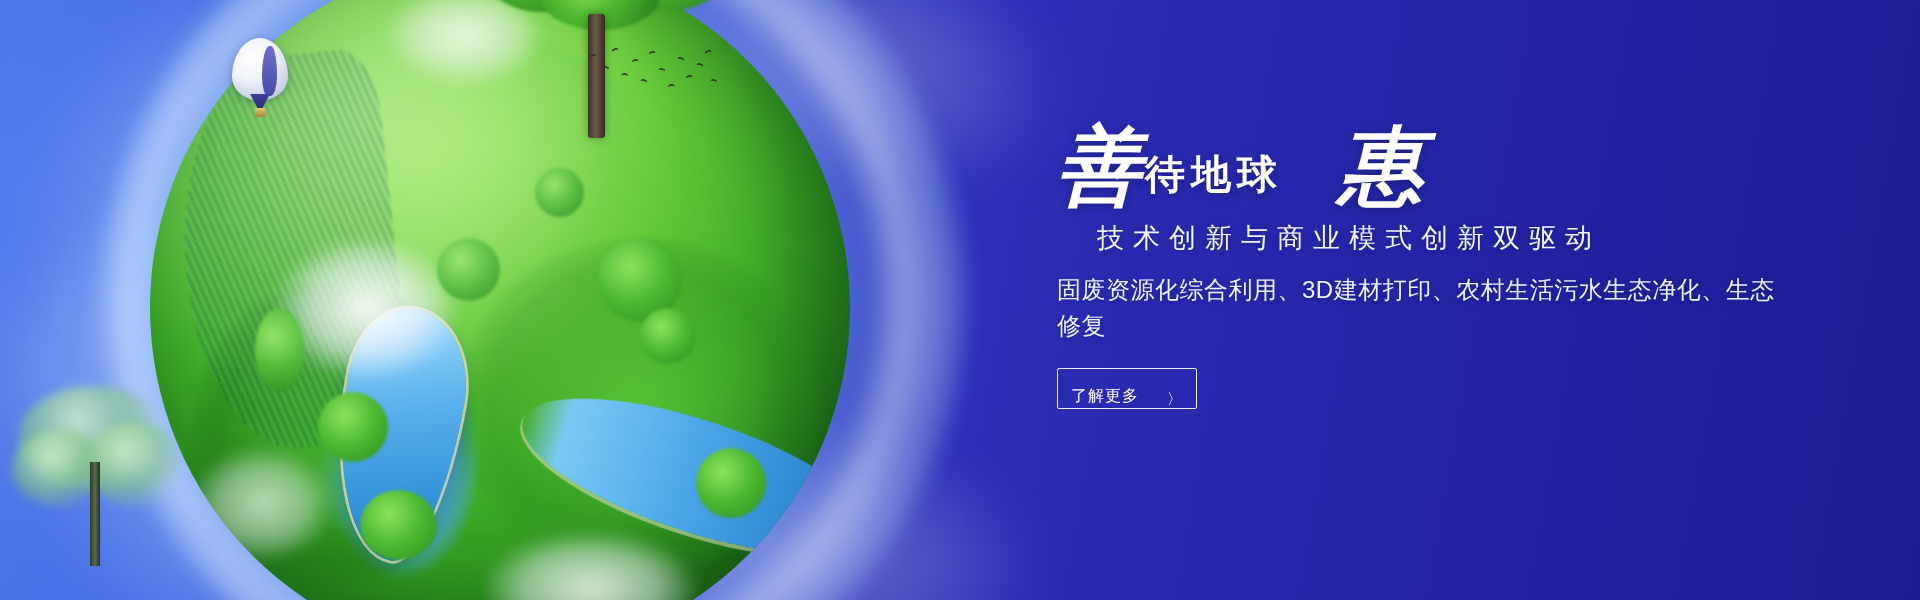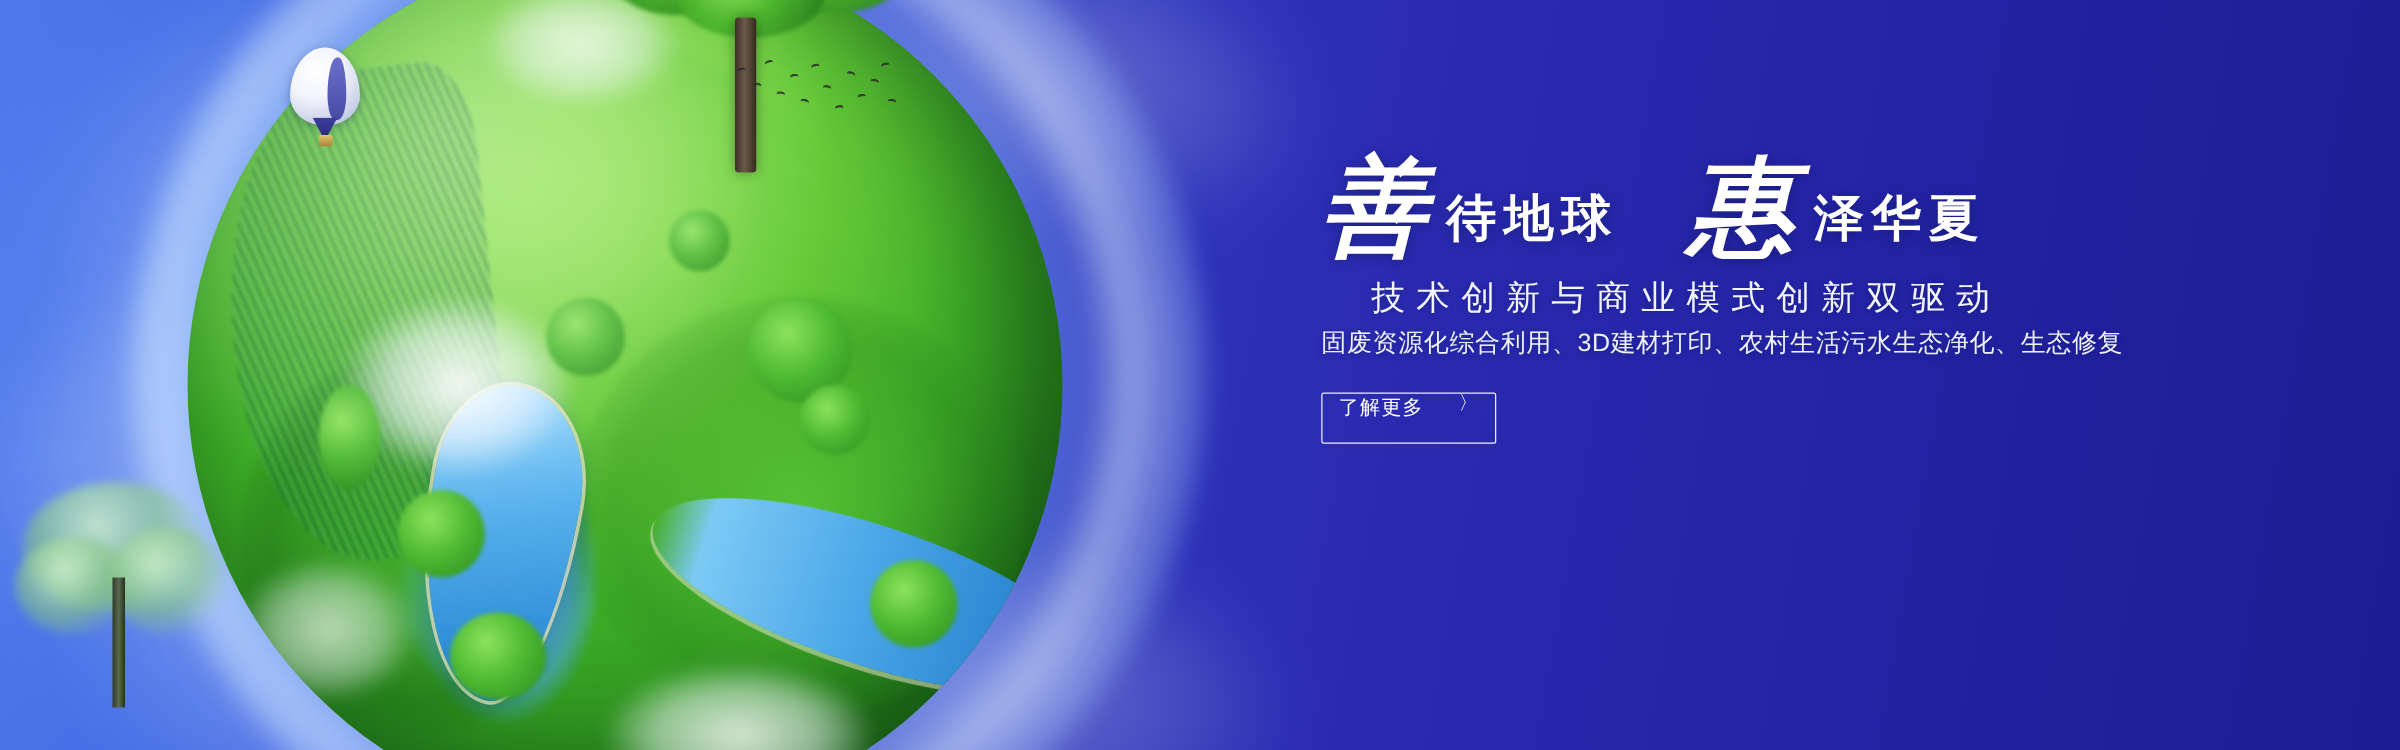--- a/index.html
+++ b/index.html
@@ -129,30 +129,30 @@
 
   
   .content{position:absolute;left:1057px;top:128px;width:720px;color:#fff;}
 
   .headline{display:flex;align-items:flex-end;white-space:nowrap;
     text-shadow:0 2px 10px rgba(10,20,80,.45);}
   .hl-group{display:flex;align-items:flex-end;}
   .hl-big{font-family:"Liberation Serif","DejaVu Serif",serif;font-size:84px;line-height:.92;
     font-weight:700;font-style:italic;letter-spacing:0;margin-right:4px;}
   .hl-small{font-family:"Liberation Serif","DejaVu Serif",serif;font-size:40px;line-height:1;
-    font-weight:700;letter-spacing:6px;padding-bottom:10px;margin-left:12px;}
+    font-weight:700;letter-spacing:6px;padding-bottom:10px;}
   .hl-gap{width:56px;}
 
   .subtitle{margin-top:16px;font-size:27px;line-height:1.3;letter-spacing:9px;
     font-weight:400;color:#f2f5ff;text-shadow:0 1px 6px rgba(10,20,80,.4);margin-left:40px;}
 
-  .desc{margin-top:4px;font-size:20px;line-height:1.5;letter-spacing:.5px;
+  .desc{margin-top:16px;font-size:24px;line-height:1.5;letter-spacing:.5px;
     color:#eef2ff;text-shadow:0 1px 5px rgba(10,20,80,.4);}
 
-  .cta{margin-top:24px;display:inline-flex;align-items:flex-start;justify-content:center;
+  .cta{margin-top:24px;display:inline-flex;align-items:flex-end;justify-content:center;
     gap:28px;width:140px;height:41px;border:1px solid rgba(255,255,255,.92);
     border-radius:2px;background:transparent;color:#fff;font-size:16px;
     letter-spacing:1px;cursor:pointer;box-sizing:border-box;}
   .cta .chev{font-size:15px;line-height:1;transform:translateY(-1px);}
 </style>
 </head>
 <body>
 
 <div class="banner">
 
@@ -230,21 +230,20 @@
   <div class="content">
 
     <div class="headline">
       <span class="hl-group">
         <span class="hl-big">善</span>
         <span class="hl-small">待地球</span>
       </span>
       <span class="hl-gap"></span>
       <span class="hl-group">
         <span class="hl-big">惠</span>
-        <span class="hl-small">泽华夏</span>
       </span>
     </div>
 
     <div class="subtitle">技术创新与商业模式创新双驱动</div>
 
     <div class="desc">固废资源化综合利用、3D建材打印、农村生活污水生态净化、生态修复</div>
 
     <button class="cta">
       <span>了解更多</span>
       <span class="chev">〉</span>

